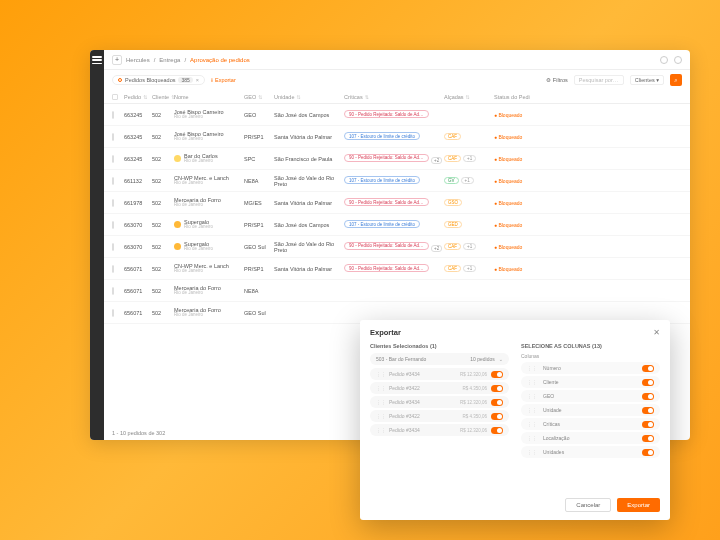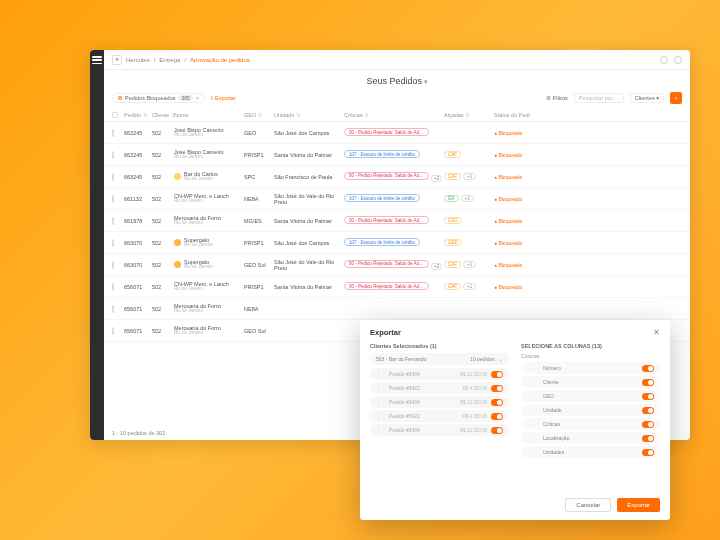--- a/index.html
+++ b/index.html
@@ -94,21 +94,20 @@
         <span class="crumb">/</span>
         <span class="crumb">Entrega</span>
         <span class="crumb">/</span>
         <span class="crumb-active">Aprovação de pedidos</span>
       </div>
       <div class="topbar-right">
         <span class="icon-circ"></span>
         <span class="icon-circ"></span>
       </div>
     </div>
-    <div class="page-title">Seus Pedidos</div>
     <div class="toolbar">
       <div class="chip">
         <span class="dot-o"></span>
         <span>Pedidos Bloqueados</span>
         <span class="count">385</span>
         <span class="x">×</span>
       </div>
       <div class="export-link">
         <span>⭳</span>
         <span>Exportar</span>

